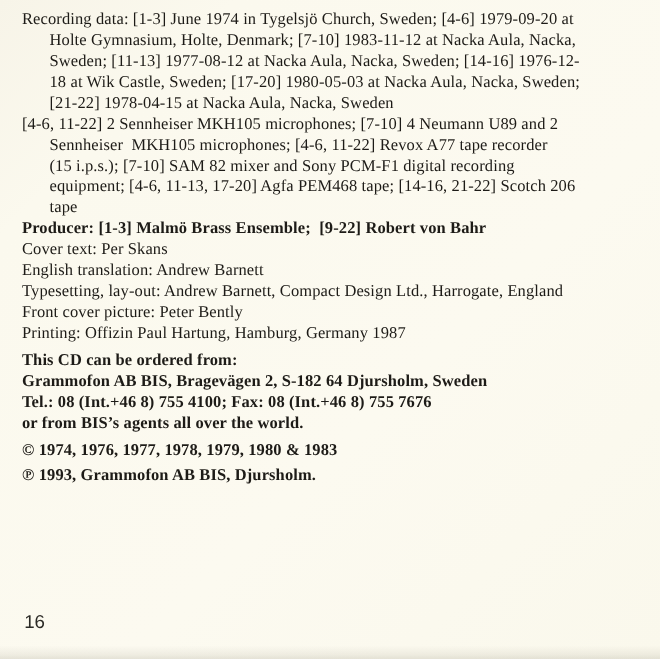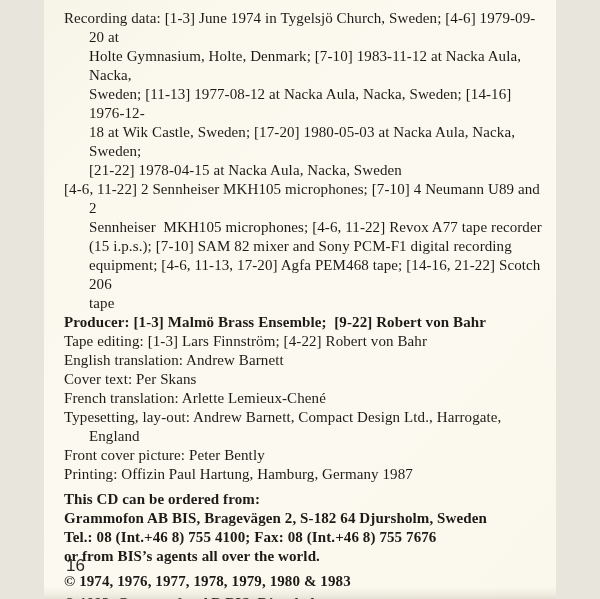--- a/index.html
+++ b/index.html
@@ -2,21 +2,21 @@
 <html><head>
 <meta charset="utf-8">
 <style>
   html, body {
     margin: 0;
     padding: 0;
     background: #e8e6dc;
   }
   .page {
     position: relative;
-    width: 512px;
+    width: 600px;
     height: 599px;
     margin: 0 auto;
     background: #fbf9ee;
     background: linear-gradient(135deg, #f7f4e8 0%, #fbf9ee 18%, #fcfaf0 60%, #faf8ec 100%);
     overflow: hidden;
     font-family: "Liberation Serif", "DejaVu Serif", serif;
     color: #1d1b17;
   }
   
   .page::after {
@@ -74,24 +74,22 @@
 Holte Gymnasium, Holte, Denmark; [7-10] 1983-11-12 at Nacka Aula, Nacka,
 Sweden; [11-13] 1977-08-12 at Nacka Aula, Nacka, Sweden; [14-16] 1976-12-
 18 at Wik Castle, Sweden; [17-20] 1980-05-03 at Nacka Aula, Nacka, Sweden;
 [21-22] 1978-04-15 at Nacka Aula, Nacka, Sweden</p>
     <p class="hang">[4-6, 11-22] 2 Sennheiser MKH105 microphones; [7-10] 4 Neumann U89 and 2
 Sennheiser  MKH105 microphones; [4-6, 11-22] Revox A77 tape recorder
 (15 i.p.s.); [7-10] SAM 82 mixer and Sony PCM-F1 digital recording
 equipment; [4-6, 11-13, 17-20] Agfa PEM468 tape; [14-16, 21-22] Scotch 206
 tape</p>
     <p class="hang bold">Producer: [1-3] Malmö Brass Ensemble;  [9-22] Robert von Bahr</p>
-    <p class="hang">Tape editing: [1-3] Lars Finnström; [4-22] Robert von Bahr</p>
+    <p class="hang">Cover text: Per Skans</p>
     <p class="hang">English translation: Andrew Barnett</p>
-    <p class="hang">Cover text: Per Skans</p>
-    <p class="hang">French translation: Arlette Lemieux-Chené</p>
     <p class="hang">Typesetting, lay-out: Andrew Barnett, Compact Design Ltd., Harrogate, England</p>
     <p class="hang">Front cover picture: Peter Bently</p>
     <p class="hang">Printing: Offizin Paul Hartung, Hamburg, Germany 1987</p>
     <p class="bold gap">This CD can be ordered from:
 Grammofon AB BIS, Bragevägen 2, S-182 64 Djursholm, Sweden
 Tel.: 08 (Int.+46 8) 755 4100; Fax: 08 (Int.+46 8) 755 7676
 or from BIS’s agents all over the world.</p>
     <p class="bold gap">© 1974, 1976, 1977, 1978, 1979, 1980 &amp; 1983</p>
     <p class="bold small-gap">℗ 1993, Grammofon AB BIS, Djursholm.</p>
   </div>

